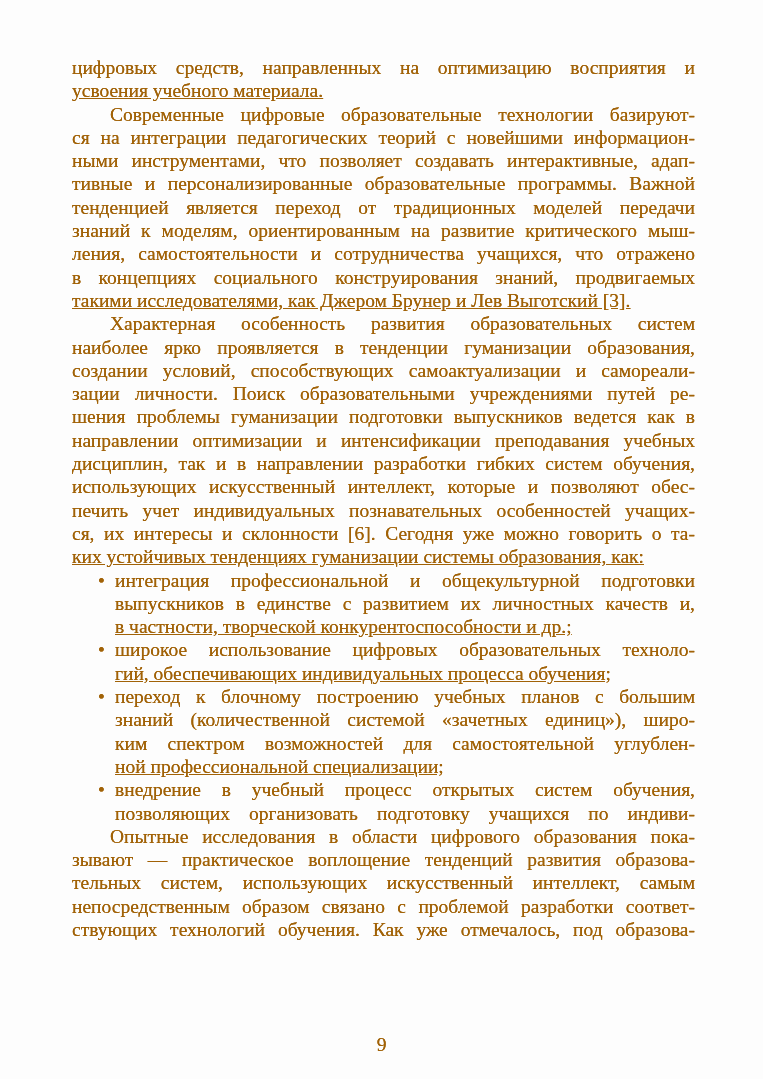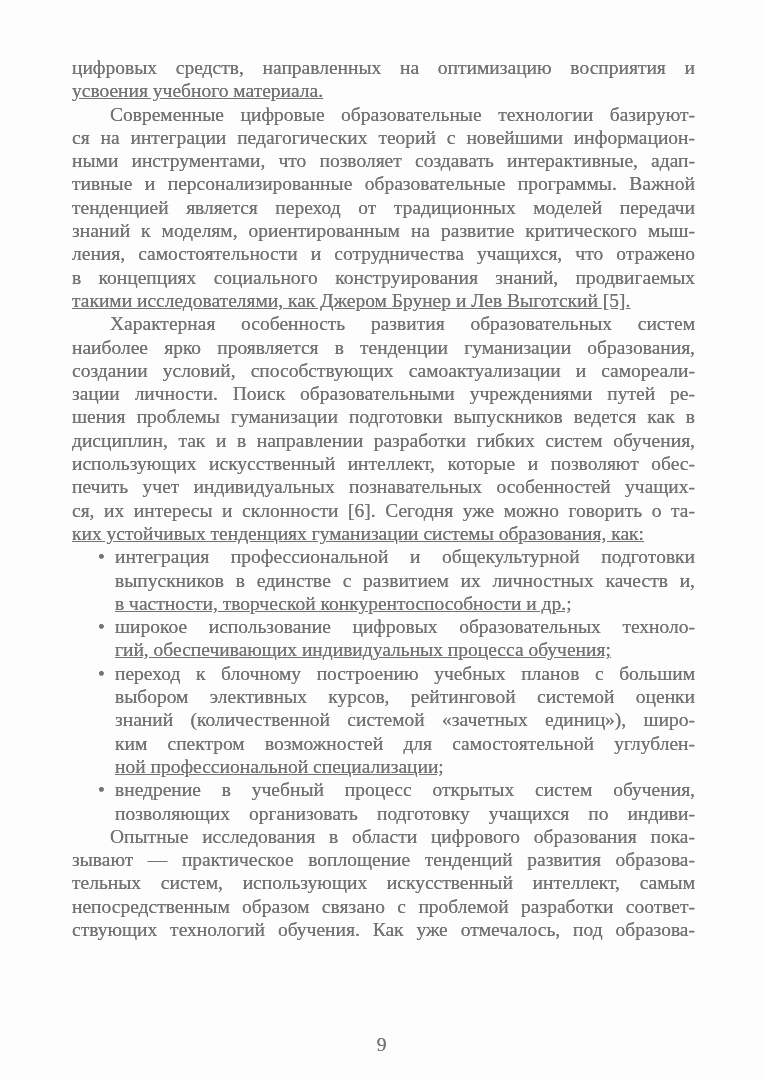--- a/index.html
+++ b/index.html
@@ -4,21 +4,21 @@
 <style>
   html, body { margin: 0; padding: 0; background: #888; }
   .page {
     position: relative;
     width: 763px;
     height: 1079px;
     margin: 0 auto;
     background: #fdfdfd;
     overflow: hidden;
     font-family: "Liberation Serif", "DejaVu Serif", serif;
-    color: #737373;
+    color: #a16207;
     text-shadow: 0 0 0.35px currentColor; 
   }
   .text-column {
     position: absolute;
     left: 72px;
     top: 56px;
     width: 623px;
     font-size: 19.5px;
     line-height: 23.3px;
   }
@@ -58,28 +58,29 @@
       </div>
       <div class="paragraph">
         <div class="line indent">Современные цифровые образовательные технологии базируют-</div>
         <div class="line">ся на интеграции педагогических теорий с новейшими информацион-</div>
         <div class="line">ными инструментами, что позволяет создавать интерактивные, адап-</div>
         <div class="line">тивные и персонализированные образовательные программы. Важной</div>
         <div class="line">тенденцией является переход от традиционных моделей передачи</div>
         <div class="line">знаний к моделям, ориентированным на развитие критического мыш-</div>
         <div class="line">ления, самостоятельности и сотрудничества учащихся, что отражено</div>
         <div class="line">в концепциях социального конструирования знаний, продвигаемых</div>
-        <div class="line last">такими исследователями, как Джером Брунер и Лев Выготский [5].</div>
+        <div class="line last">такими исследователями, как Джером Брунер и Лев Выготский [3].</div>
       </div>
       <div class="paragraph">
         <div class="line indent">Характерная особенность развития образовательных систем</div>
         <div class="line">наиболее ярко проявляется в тенденции гуманизации образования,</div>
         <div class="line">создании условий, способствующих самоактуализации и самореали-</div>
         <div class="line">зации личности. Поиск образовательными учреждениями путей ре-</div>
         <div class="line">шения проблемы гуманизации подготовки выпускников ведется как в</div>
+        <div class="line">направлении оптимизации и интенсификации преподавания учебных</div>
         <div class="line">дисциплин, так и в направлении разработки гибких систем обучения,</div>
         <div class="line">использующих искусственный интеллект, которые и позволяют обес-</div>
         <div class="line">печить учет индивидуальных познавательных особенностей учащих-</div>
         <div class="line">ся, их интересы и склонности [6]. Сегодня уже можно говорить о та-</div>
         <div class="line last">ких устойчивых тенденциях гуманизации системы образования, как:</div>
       </div>
       <div class="bullet-item">
         <span class="bullet-marker">•</span>
         <div class="bullet-body">
           <div class="line">интеграция профессиональной и общекультурной подготовки</div>
@@ -91,21 +92,20 @@
         <span class="bullet-marker">•</span>
         <div class="bullet-body">
           <div class="line">широкое использование цифровых образовательных техноло-</div>
           <div class="line last">гий, обеспечивающих индивидуальных процесса обучения;</div>
         </div>
       </div>
       <div class="bullet-item">
         <span class="bullet-marker">•</span>
         <div class="bullet-body">
           <div class="line">переход к блочному построению учебных планов с большим</div>
-          <div class="line">выбором элективных курсов, рейтинговой системой оценки</div>
           <div class="line">знаний (количественной системой «зачетных единиц»), широ-</div>
           <div class="line">ким спектром возможностей для самостоятельной углублен-</div>
           <div class="line last">ной профессиональной специализации;</div>
         </div>
       </div>
       <div class="bullet-item">
         <span class="bullet-marker">•</span>
         <div class="bullet-body">
           <div class="line">внедрение в учебный процесс открытых систем обучения,</div>
           <div class="line">позволяющих организовать подготовку учащихся по индиви-</div>

